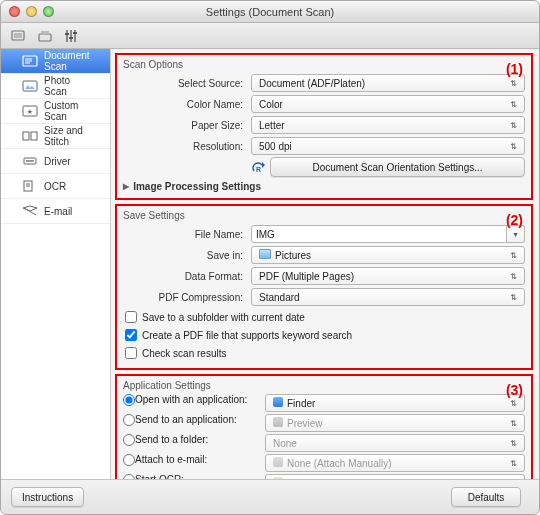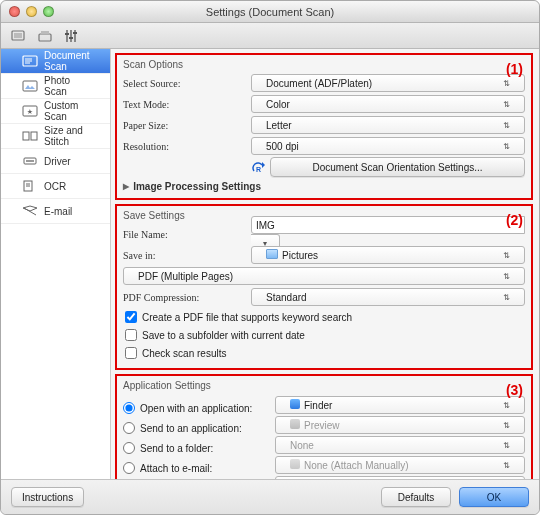--- a/index.html
+++ b/index.html
@@ -16,36 +16,36 @@
   .sidebar { width:110px; background:#fff; border-right:1px solid #ccc; }
   .side-item { height:25px; display:flex; align-items:center; gap:6px; padding:0 21px; font-size:10px; color:#333; border-bottom:1px solid #eee;}
   .side-item.selected { background:linear-gradient(#6aa8f7,#3a77e0); color:#fff; }
   .side-item .ic { width:16px; height:12px; display:inline-flex; align-items:center; justify-content:center;}
   svg { display:block;}
   .main { flex:1; padding:4px 6px 4px 4px; overflow:hidden; }
   .groupbox { border:2px solid #e00000; padding:4px 6px 6px 6px; margin-bottom:4px; position:relative; background:#f5f5f5;}
   .grouptitle { font-size:10px; color:#555; margin-bottom:3px;}
   .annot { position:absolute; right:8px; top:6px; color:#e00000; font-weight:bold; font-size:14px;}
   .row { display:flex; align-items:center; height:20px; margin:1px 0;}
-  .lbl { width:128px; padding-right:8px; color:#333;font-family:Liberation Serif, serif;}
+  .lbl { width:128px; text-align:right; padding-right:8px; color:#333;}
   .ctrl { flex:1; }
   select, input[type=text], .btn, .pop {
     height:18px; font-size:10px; border:1px solid #b5b5b5; border-radius:3px; background:linear-gradient(#ffffff,#f1f1f1); padding:0 4px; color:#222;
   }
-  .pop { width:100%; display:flex; align-items:center; justify-content:space-between; padding:0 14px;}
+  .pop { width:100%; display:flex; align-items:center; justify-content:space-between; padding:0 7px;}
   .pop .arr { font-size:8px; color:#555; }
   .pop.disabled { color:#999; }
   input[type=text]{ width:100%; background:#fff; }
   .btn { background:linear-gradient(#fdfdfd,#e4e4e4); padding:0 10px; height:20px; display:inline-flex; align-items:center; justify-content:center; border-radius:4px; box-shadow:0 1px 0 rgba(0,0,0,.08);}
   .btn.default { background:linear-gradient(#a9d1ff,#5a9ff3); border-color:#3f7ed8; color:#0a2a55;}
   .disclosure { display:flex; align-items:center; gap:4px; margin-top:4px; color:#333; font-weight:600;}
   .disclosure .tri { font-size:8px; color:#666;}
   .chkrow { display:flex; align-items:center; gap:5px; height:18px; margin-left:2px;}
   .chkrow input { width:12px; height:12px;}
-  .radrow{ display:flex; align-items:flex-end; height:20px; gap:5px;}
+  .radrow{ display:flex; align-items:flex-start; height:20px; }
   .radrow input{ width:12px;height:12px;}
   .radrow .rlabel{ width:130px; }
   .radrow .pop { flex:1; }
   .footer { position:absolute; bottom:0; left:0; right:0; height:32px; background:linear-gradient(#f2f2f2,#e3e3e3); border-top:1px solid #c3c3c3; display:flex; align-items:center; padding:17px 10px; border-radius:0 0 6px 6px;}
   .footer .spacer { flex:1; }
   .folder-ic { width:12px;height:10px; background:linear-gradient(#bfe0ff,#7fb9f3); border:1px solid #6aa0d8; border-radius:1px; display:inline-block; margin-right:4px;}
   .app-ic { width:10px;height:10px; border-radius:2px; display:inline-block; margin-right:4px;}
   .orient-ic { display:inline-flex; color:#1a5fd0; margin-right:2px;}
 </style>
 </head>
@@ -166,21 +166,21 @@
         <div class="row">
           <div class="lbl">Select Source:</div>
           <div class="ctrl">
               <div class="pop">
                 <span>Document (ADF/Platen)</span>
                 <span class="arr">⇅</span>
               </div>
             </div>
         </div>
         <div class="row">
-          <div class="lbl">Text Mode:</div>
+          <div class="lbl">Color Name:</div>
           <div class="ctrl">
               <div class="pop">
                 <span>Color</span>
                 <span class="arr">⇅</span>
               </div>
             </div>
         </div>
         <div class="row">
           <div class="lbl">Paper Size:</div>
           <div class="ctrl">
@@ -218,60 +218,61 @@
           <span class="tri">▶</span>
           <span>Image Processing Settings</span>
         </div>
       </div>
 
       <div class="groupbox">
         <div class="annot">(2)</div>
         <div class="grouptitle">Save Settings</div>
         <div class="row">
           <div class="lbl">File Name:</div>
-          <div class="ctrl" style="display:flex;gap:0;flex-direction:column;">
+          <div class="ctrl" style="display:flex;gap:0;">
             <input type="text" style="border-radius: 3px 0px 0px 3px;" value="IMG">
             <div class="pop" style="width:18px;border-left:none;border-radius:0 3px 3px 0;justify-content:center;">
                 <span class="arr">▾</span>
               </div>
           </div>
         </div>
         <div class="row">
           <div class="lbl">Save in:</div>
           <div class="ctrl">
               <div class="pop">
                 <span><span class="folder-ic"></span><span>Pictures</span></span>
                 <span class="arr">⇅</span>
               </div>
             </div>
         </div>
         <div class="row">
+          <div class="lbl">Data Format:</div>
           <div class="ctrl">
               <div class="pop">
                 <span>PDF (Multiple Pages)</span>
                 <span class="arr">⇅</span>
               </div>
             </div>
         </div>
         <div class="row">
           <div class="lbl">PDF Compression:</div>
           <div class="ctrl">
               <div class="pop">
                 <span>Standard</span>
                 <span class="arr">⇅</span>
               </div>
             </div>
         </div>
+        <div class="chkrow">
+            <input type="checkbox" style="">
+            <span>Save to a subfolder with current date</span>
+          </div>
         <div class="chkrow">
             <input type="checkbox" checked="" style="">
             <span>Create a PDF file that supports keyword search</span>
-          </div>
-        <div class="chkrow">
-            <input type="checkbox" style="">
-            <span>Save to a subfolder with current date</span>
           </div>
         <div class="chkrow">
             <input type="checkbox" style="">
             <span>Check scan results</span>
           </div>
       </div>
 
       <div class="groupbox">
         <div class="annot">(3)</div>
         <div class="grouptitle">Application Settings</div>
@@ -324,17 +325,14 @@
 
   <div class="footer">
     <button class="btn">
         <span>Instructions</span>
       </button>
     <div class="spacer"></div>
     <button class="btn" style="min-width:70px">
         <span>Defaults</span>
       </button>
     <div style="width:8px"></div>
-    <button class="btn default" style="min-width:70px">
-        <span>OK</span>
-      </button>
   </div>
 </div>
 
 </body></html>

